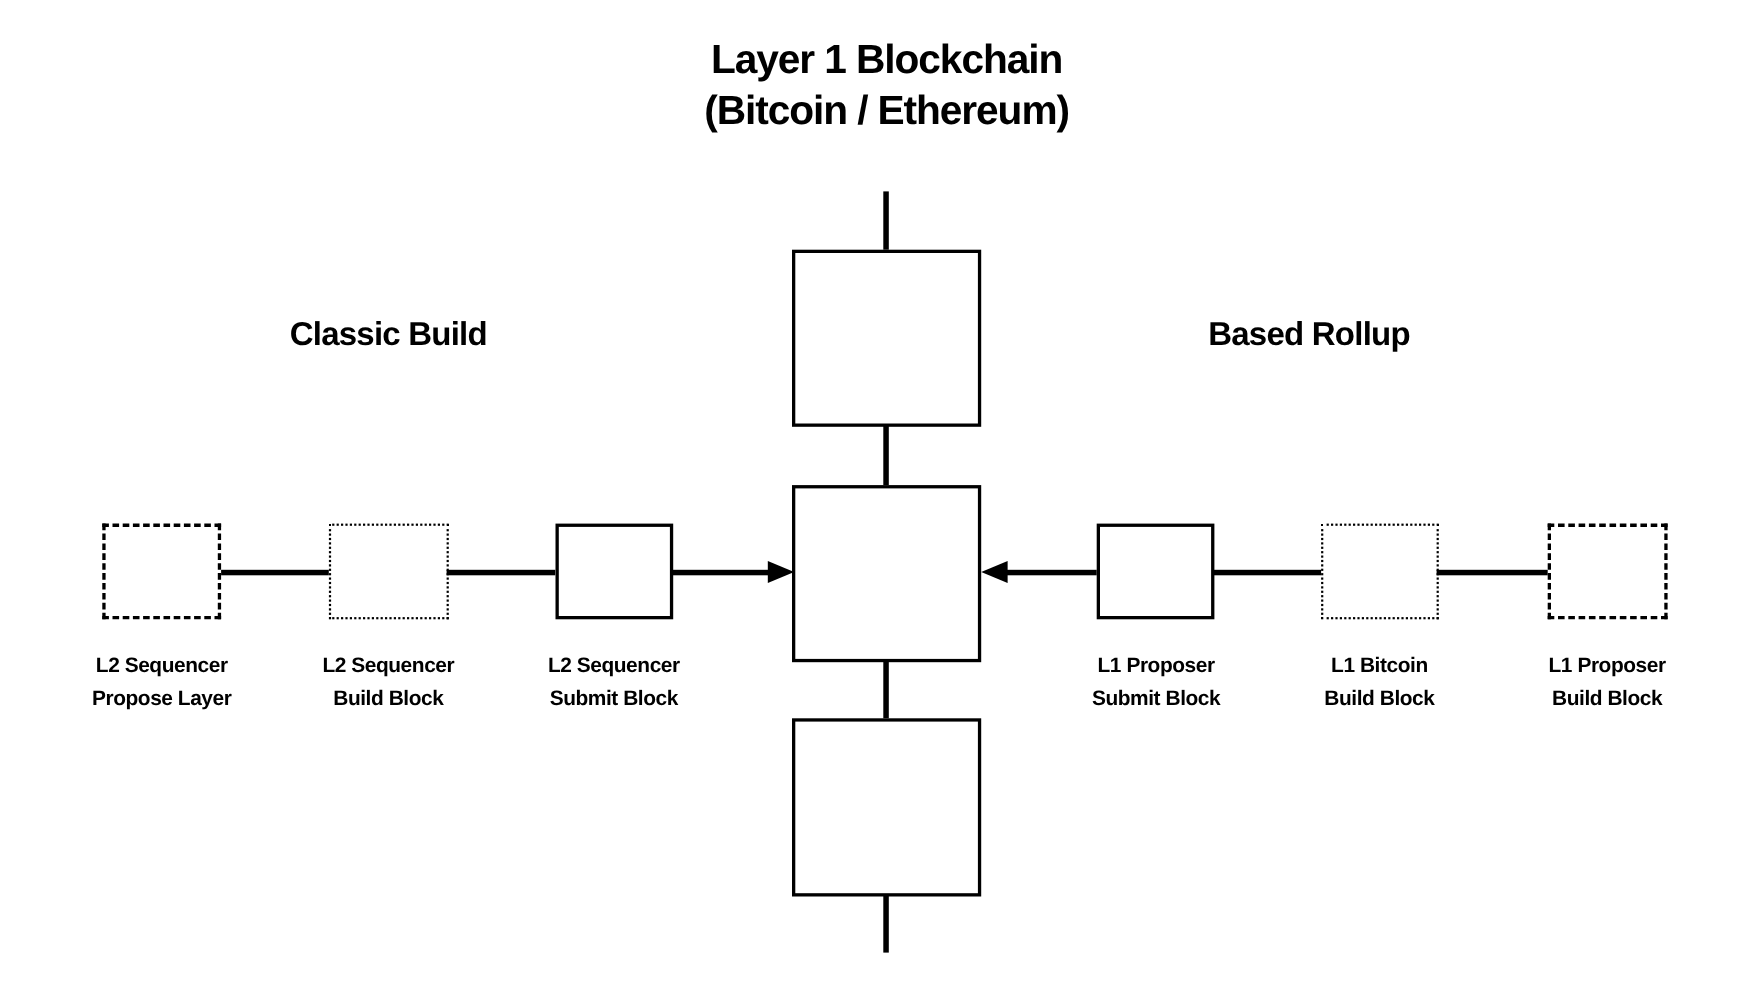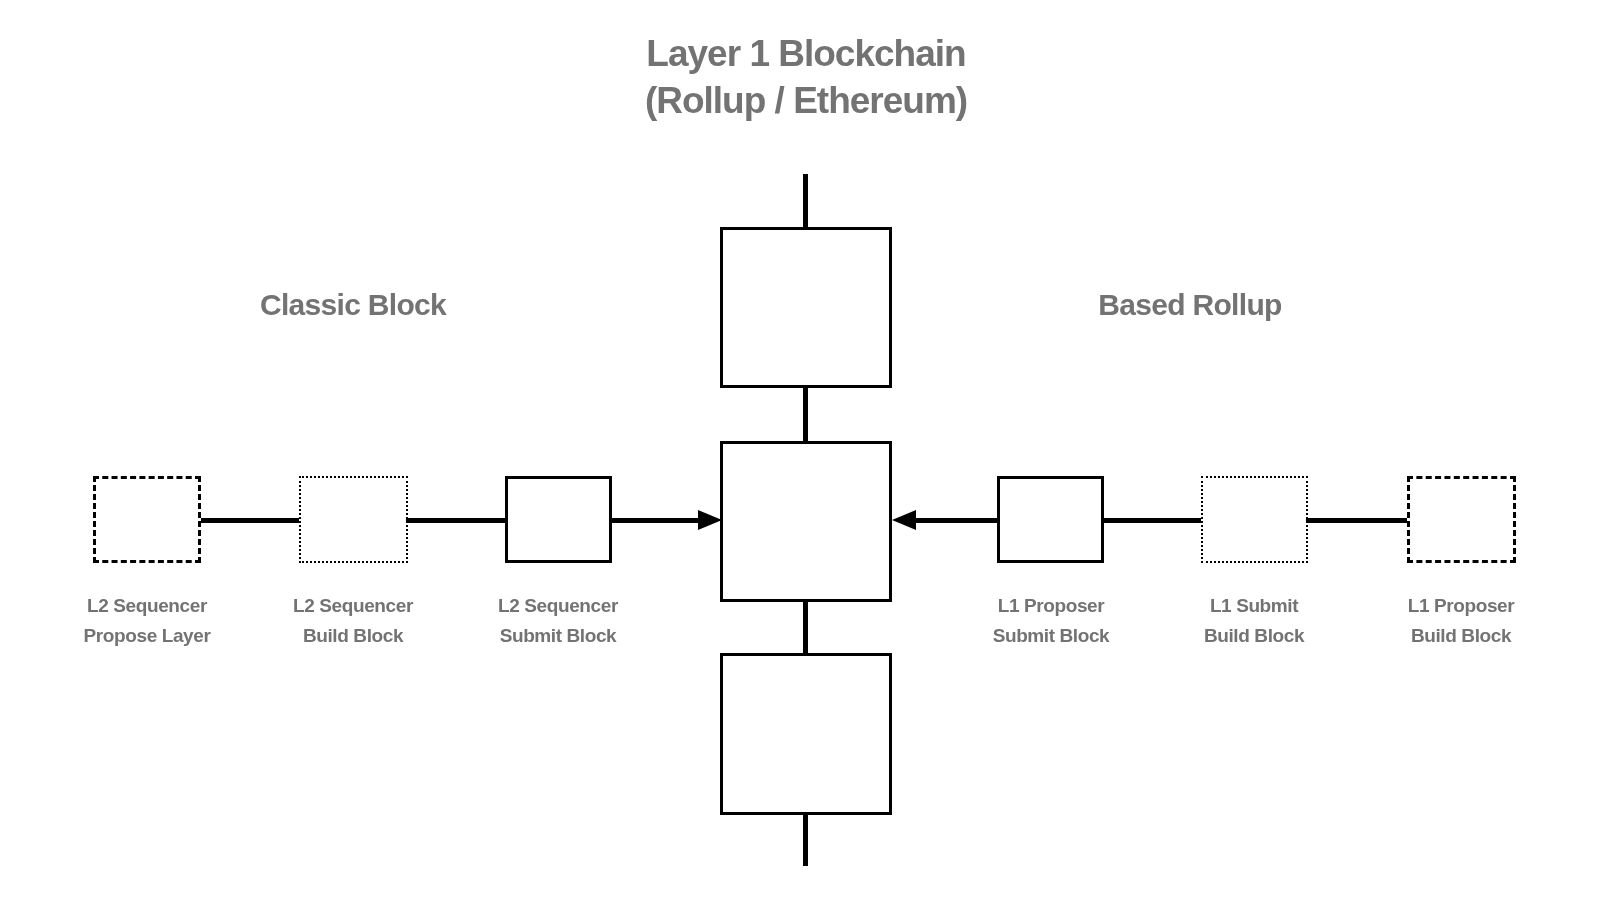--- a/index.html
+++ b/index.html
@@ -9,21 +9,21 @@
     height: 900px;
     background: #ffffff;
     overflow: hidden;
     font-family: "Liberation Sans", sans-serif;
   }
   .canvas {
     position: relative;
     width: 1600px;
     height: 763px;
     background: #ffffff;
-    color: #737373;
+    color: #000000;
   }
   
   .title {
     position: absolute;
     left: 806px;
     top: 30px;
     transform: translateX(-50%);
     text-align: center;
     font-size: 37px;
     line-height: 47px;
@@ -90,24 +90,24 @@
   .arrowhead.right { border-left: 24px solid #000000; }
   .arrowhead.left  { border-right: 24px solid #000000; }
 </style>
 </head>
 <body>
 
 <div class="canvas">
 
   <div class="title">
     <div>Layer 1 Blockchain</div>
-    <div>(Rollup / Ethereum)</div>
+    <div>(Bitcoin / Ethereum)</div>
   </div>
 
-  <div class="heading classic">Classic Block</div>
+  <div class="heading classic">Classic Build</div>
   <div class="heading based">Based Rollup</div>
 
   <div class="vline" style="top:174px; height:54px;"></div>
   <div class="sq solid l1-sq" style="top:227px;"></div>
   <div class="vline" style="top:386px; height:57px;"></div>
   <div class="sq solid l1-sq" style="top:441px;"></div>
   <div class="vline" style="top:600px; height:55px;"></div>
   <div class="sq solid l1-sq" style="top:653px; height:162px;"></div>
   <div class="vline" style="top:813px; height:53px;"></div>
 
@@ -138,21 +138,21 @@
   <div class="conn" style="left:1102px; width:101px;"></div>
   <div class="sq node-sq dotted" style="left:1201px; width:107px;"></div>
   <div class="conn" style="left:1306px; width:103px;"></div>
   <div class="sq node-sq dashed" style="left:1407px; width:109px;"></div>
 
   <div class="nlabel" style="left:1051px;">
     <div>L1 Proposer</div>
     <div>Submit Block</div>
   </div>
   <div class="nlabel" style="left:1254px;">
-    <div>L1 Submit</div>
+    <div>L1 Bitcoin</div>
     <div>Build Block</div>
   </div>
   <div class="nlabel" style="left:1461px;">
     <div>L1 Proposer</div>
     <div>Build Block</div>
   </div>
 
 </div>
 
 </body></html>

